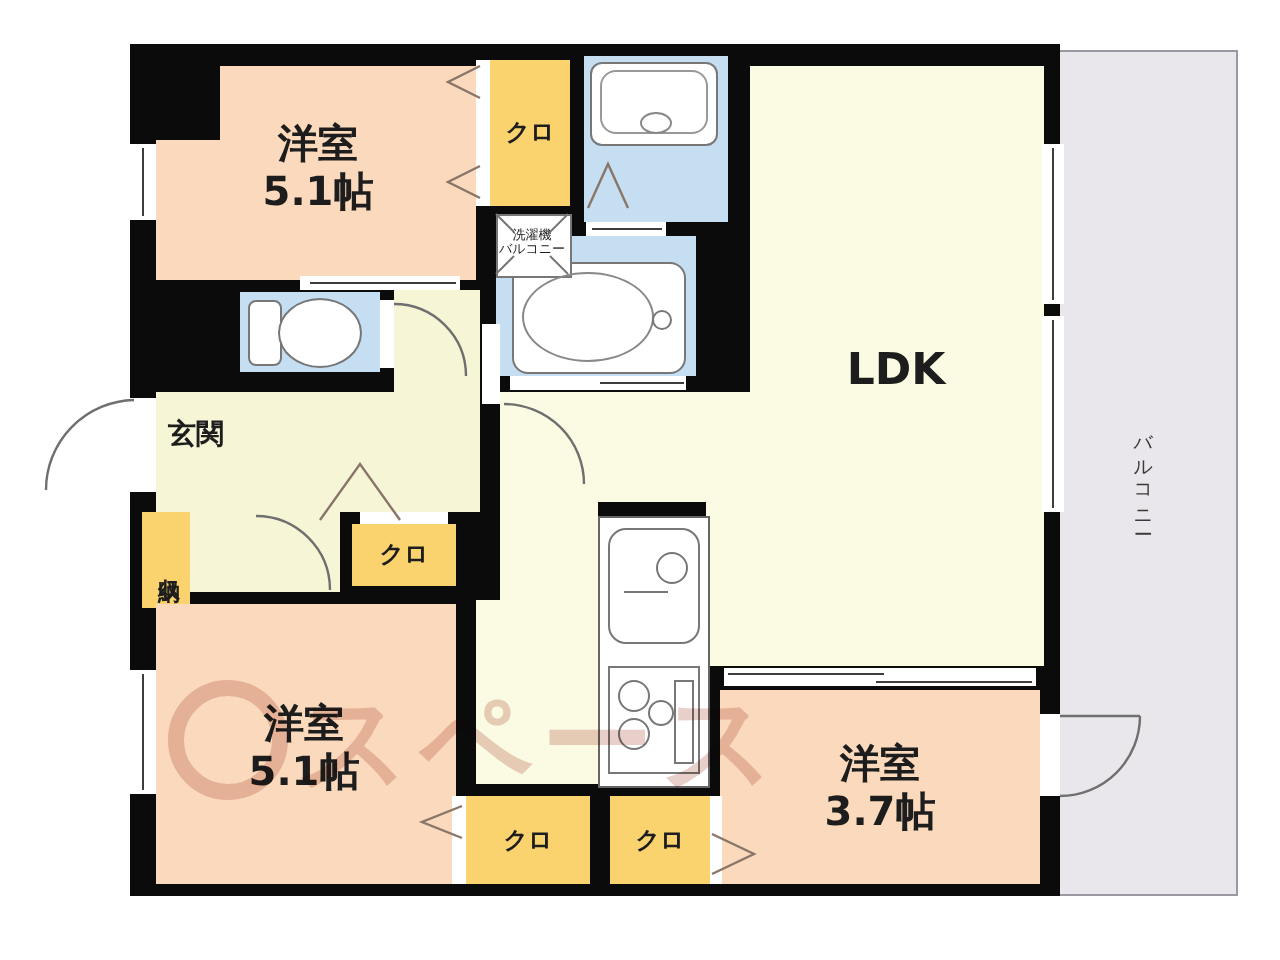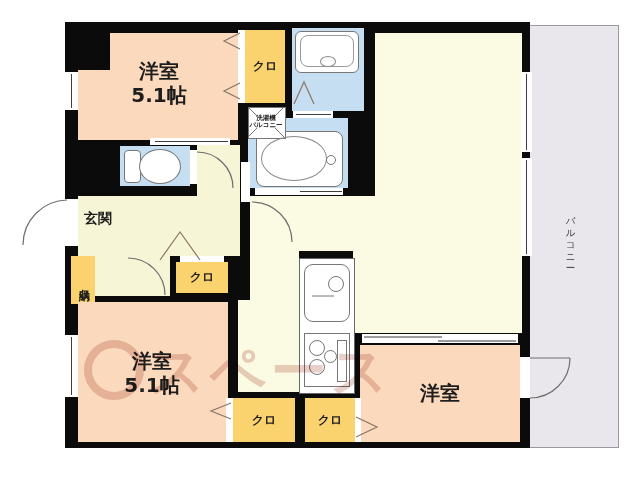--- a/index.html
+++ b/index.html
@@ -22,21 +22,21 @@
   .track{background:#fff;z-index:3;}
   .fixture{background:var(--fixture_white);border:1px solid #777;z-index:4;}
   .balc{background:var(--balcony_gray);border:1px solid #9a98a0;border-left:none;z-index:1;}
   .overlay{position:absolute;left:0;top:0;z-index:10;pointer-events:none;}
   .lbl{position:absolute;z-index:20;transform:translate(-50%,-50%);white-space:nowrap;
        text-align:center;line-height:1.18;font-weight:600;}
   .room-lbl{font-size:20px;}
   .ldk-lbl{font-size:22px;}
   .clo-lbl{font-size:12px;}
   .genkan-lbl{font-size:14px;}
-  .washer-lbl{font-size:6.5px;line-height:1.15;font-weight:700;}
+  .washer-lbl{font-size:6.5px;line-height:1.15;font-weight:400;}
   .vtext{writing-mode:vertical-rl;text-orientation:upright;}
   .storage-lbl{font-size:11px;letter-spacing:1px;}
   .balcony-lbl{font-size:9.5px;letter-spacing:2px;color:#3a3a3a;font-weight:500;}
   .wm{position:absolute;z-index:30;mix-blend-mode:multiply;color:var(--watermark_pink);
       font-weight:700;pointer-events:none;}
   .wm-text{left:148px;top:334px;font-size:56px;letter-spacing:4px;}
   .wm-logo{left:84px;top:340px;width:44px;height:44px;border:8px solid var(--watermark_pink);
            border-radius:50%;}
   .round6{border-radius:6px;}
 </style>
@@ -138,27 +138,29 @@
       <path d="M 248 107 L 257 116 M 284 107 L 275 116 M 248 137 L 257 128 M 284 137 L 275 128"></path>
       <path d="M 312 296 L 334 296"></path>
     </g>
   </svg>
 
   <div class="lbl room-lbl" style="left:159px;top:84px;">
     <div>洋室</div>
     <div>5.1帖</div>
   </div>
   <div class="lbl ldk-lbl" style="left:448px;top:186px;">
+    <div>LDK</div>
   </div>
   <div class="lbl room-lbl" style="left:152px;top:374px;">
     <div>洋室</div>
     <div>5.1帖</div>
   </div>
   <div class="lbl room-lbl" style="left:440px;top:394px;">
     <div>洋室</div>
+    <div>3.7帖</div>
   </div>
   <div class="lbl genkan-lbl" style="left:98px;top:218px;">玄関</div>
   <div class="lbl clo-lbl" style="left:265px;top:66px;">クロ</div>
   <div class="lbl clo-lbl" style="left:202px;top:277px;">クロ</div>
   <div class="lbl clo-lbl" style="left:264px;top:420px;">クロ</div>
   <div class="lbl clo-lbl" style="left:330px;top:420px;">クロ</div>
   <div class="lbl storage-lbl vtext" style="left:83px;top:281px;">収納</div>
   <div class="lbl washer-lbl" style="left:266px;top:122px;z-index:21;">
     <div>洗濯機</div>
     <div>バルコニー</div>

